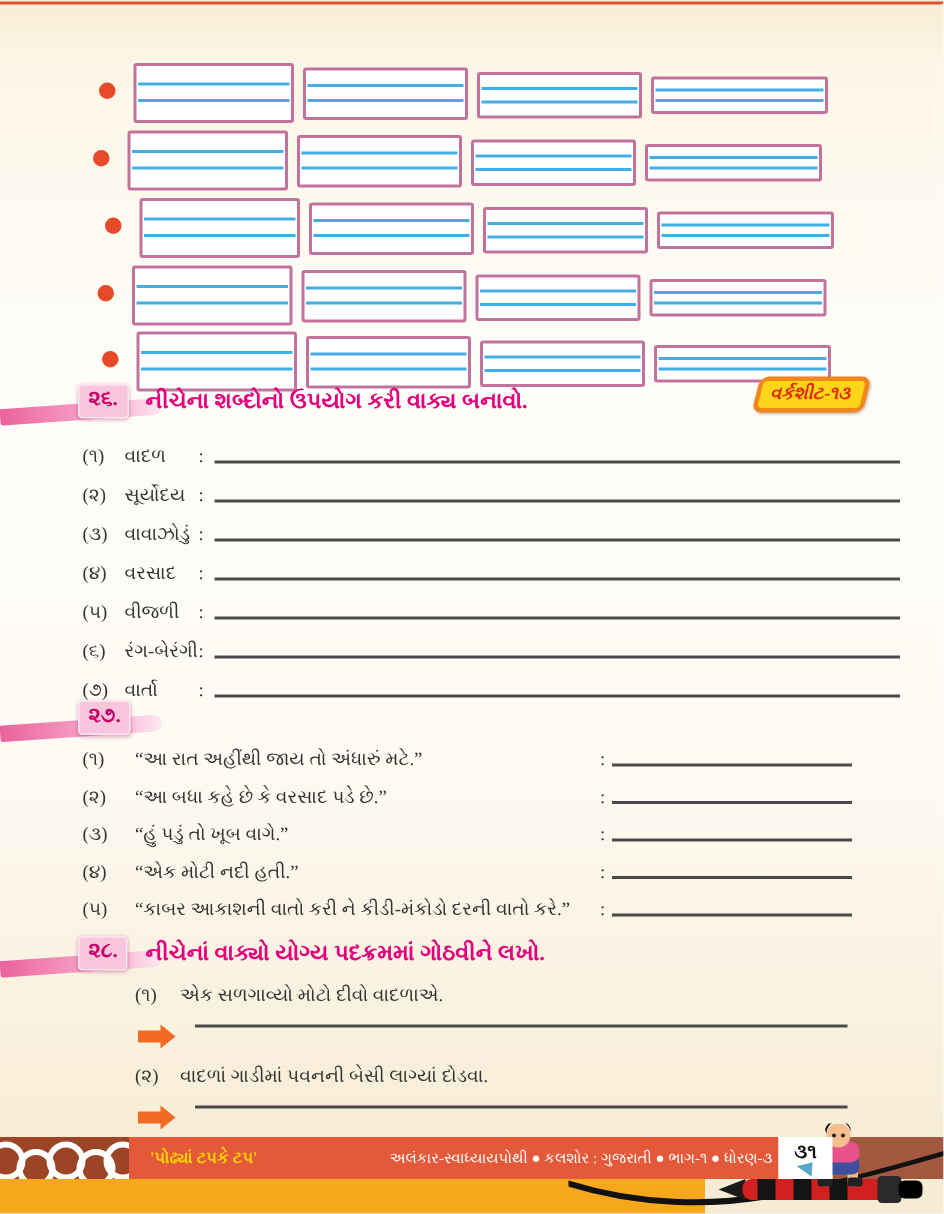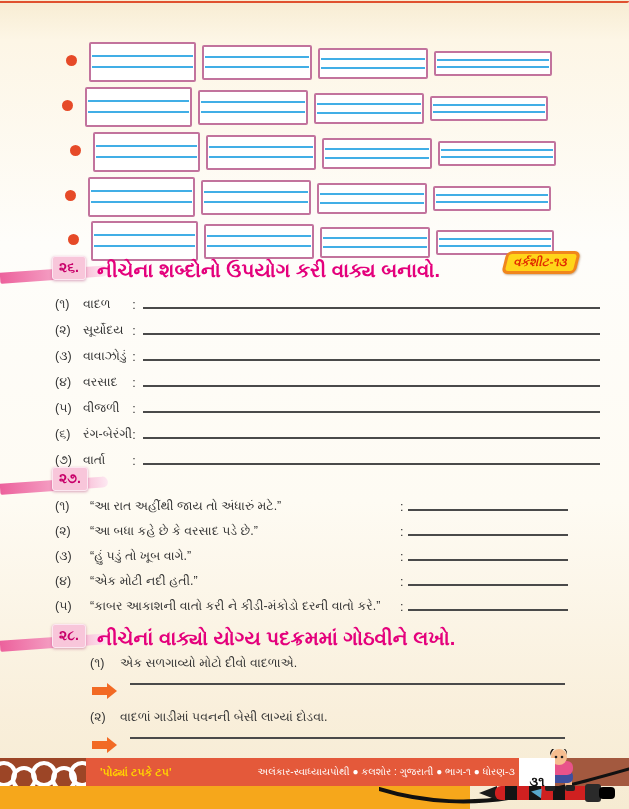--- a/index.html
+++ b/index.html
@@ -1,18 +1,18 @@
 <!DOCTYPE html>
 <html lang="gu"><head>
 <meta charset="utf-8">
 <style>
   html,body{margin:0;padding:0;}
   .page{position:relative;width:629px;height:809px;overflow:hidden;
     background:linear-gradient(180deg,#f7ecd2 0%,#fdf6e6 5%,#fefdfa 30%,#fefbf3 62%,#f9efdb 88%,#f6ebd2 100%);
-    font-family:Liberation Sans, sans-serif;color:#333;}
+    font-family:Liberation Serif, serif;color:#333;}
   .top-rule{position:absolute;top:1px;left:0;width:629px;height:2px;background:#e0512f;border-radius:0 0 2px 0;}
 
   
   .grid-row{position:absolute;left:62px;display:flex;align-items:flex-start;}
   .grid-row:nth-of-type(2){top:42px;transform:translateX(4px);}
   .grid-row:nth-of-type(3){top:87px;}
   .grid-row:nth-of-type(4){top:132px;transform:translateX(8px);}
   .grid-row:nth-of-type(5){top:177px;transform:translateX(3px);}
   .grid-row:nth-of-type(6){top:221px;transform:translateX(6px);}
   .bullet{width:11px;height:11px;border-radius:50%;background:#e64a28;margin:13px 12px 0 0;flex:none;}
@@ -23,21 +23,21 @@
   .wbox.c2{width:106px;height:31px;margin-top:3px;}
   .wbox.c3{width:106px;height:27px;margin-top:6px;}
   .wbox.c4{width:114px;height:21px;margin-top:9px;}
 
   
   .sec{position:absolute;left:0;height:26px;width:480px;}
   .sec .swoosh{position:absolute;left:0;top:13px;width:108px;height:11px;
     background:linear-gradient(90deg,#ec619c,#f9c3da 80%,#fde9f2);border-radius:0 10px 10px 3px;transform:rotate(-4deg);}
   .sec .badge{position:absolute;left:52px;top:0;background:#f8c6da;color:#c8006a;font-weight:bold;font-size:14px;
     padding:2px 6px 3px;border-radius:3px;border:1px solid #fce7f1;box-shadow:0 1px 3px rgba(150,0,80,.35);}
-  .sec .sec-title{position:absolute;left:97px;top:3px;color:#e4007c;font-weight:bold;font-size:20px;white-space:nowrap;}
+  .sec .sec-title{position:absolute;left:97px;top:3px;color:#e4007c;font-weight:bold;font-size:15px;white-space:nowrap;}
   .sec26{top:256px;} .sec27{top:467px;} .sec28{top:624px;padding-left:15px;}
 
   .wsbadge{position:absolute;top:251px;left:504px;background:#f0861c;padding:3px;border-radius:6px;
     transform:skewX(-14deg);box-shadow:1px 1px 2px rgba(120,60,0,.4);}
   .wsbadge .inner{background:#ffd519;border-radius:3px;padding:1px 7px 2px;color:#e22b00;font-weight:bold;font-size:12px;white-space:nowrap;}
 
   
   .list26{position:absolute;top:288px;left:55px;width:545px;}
   .row26{display:flex;align-items:flex-end;height:26px;font-size:12.5px;}
   .row26 .num{width:28px;flex:none;padding-bottom:2px;}
@@ -65,21 +65,21 @@
   
   .footer{position:absolute;left:0;bottom:0;width:629px;height:51px;}
   .band{position:absolute;top:0;left:0;width:629px;height:28px;display:flex;}
   .rings{width:86px;background:#9c4526;position:relative;flex:none;overflow:hidden;}
   .ring{position:absolute;width:18px;height:18px;border:4px solid #fff;border-radius:50%;}
   .ring.r1{left:-9px;top:3px;} .ring.r2{left:11px;top:8px;} .ring.r3{left:31px;top:3px;} .ring.r4{left:51px;top:8px;} .ring.r5{left:69px;top:3px;}
   .band-main{flex:1;background:#e4593a;position:relative;display:flex;align-items:center;}
   .chapter{color:#ffd200;font-weight:bold;font-size:11px;margin-left:14px;white-space:nowrap;z-index:2;}
   .bookinfo{position:absolute;left:120px;right:4px;text-align:right;color:#fff;font-size:10px;white-space:nowrap;}
   .ptab{width:36px;background:#fff;flex:none;text-align:center;position:relative;z-index:3;}
-  .pnum{font-weight:bold;font-size:13px;color:#111;margin-top:16px;}
+  .pnum{font-weight:bold;font-size:13px;color:#111;margin-top:2px;}
   .plane{width:0;height:0;border-left:8px solid transparent;border-right:3px solid transparent;
     border-top:9px solid #58a8cc;margin:0 auto;transform:rotate(-14deg);}
   .brown{width:74px;background:#a3593f;flex:none;}
   .amber{position:absolute;left:0;bottom:0;width:470px;height:23px;background:#f6a71b;}
   .artsvg{position:absolute;right:0;bottom:0;width:250px;height:60px;}
 </style>
 </head>
 <body>
 
 <div class="page">

